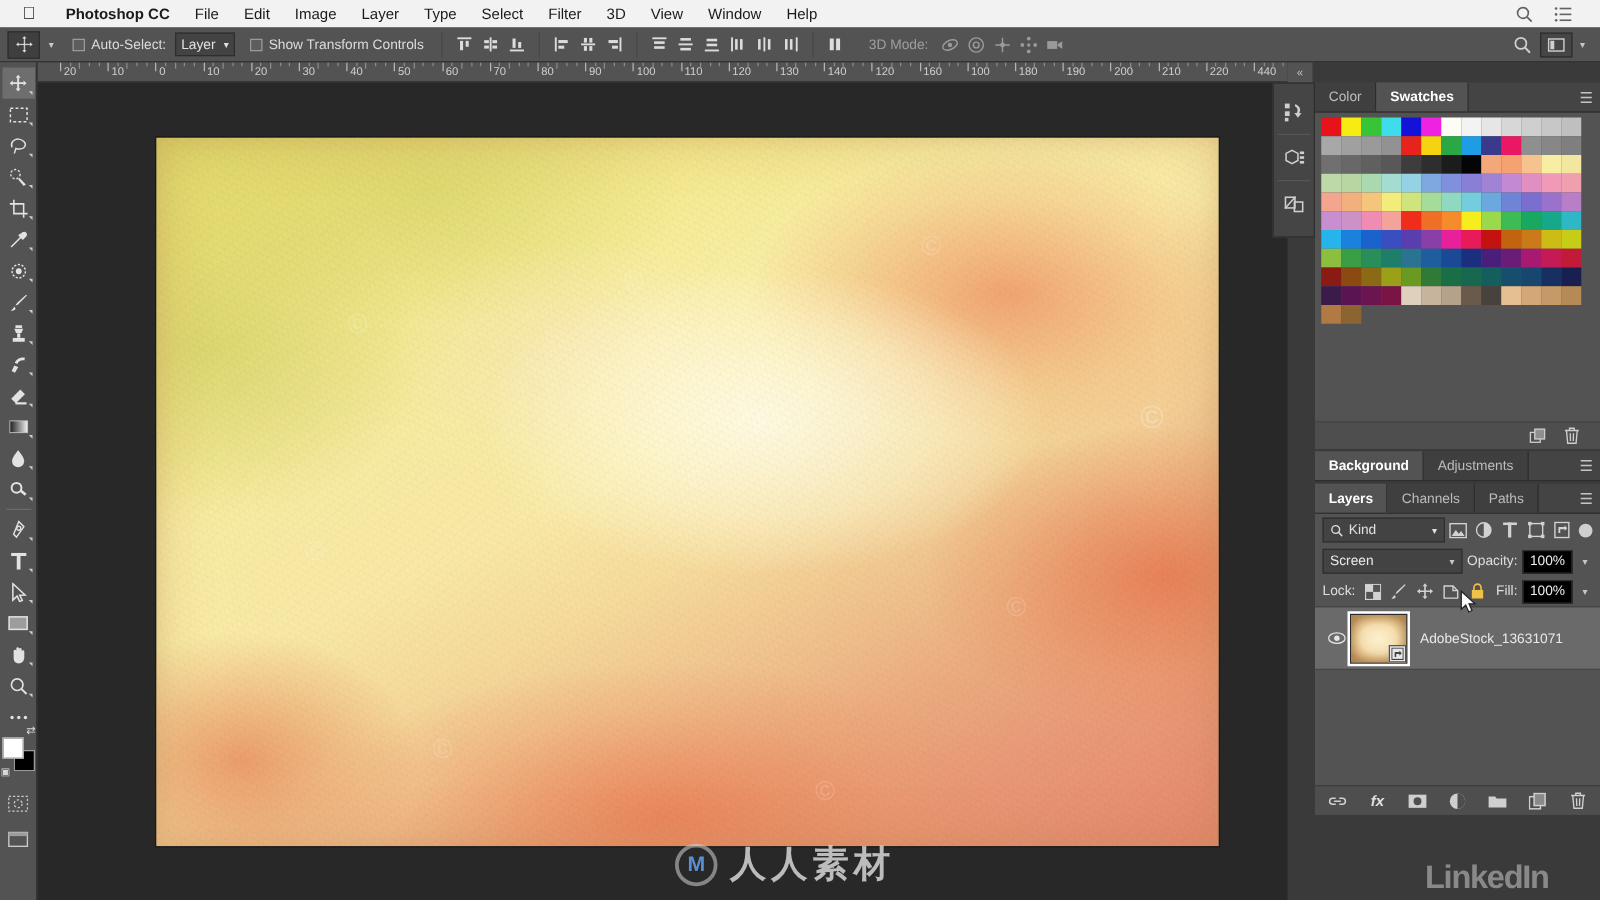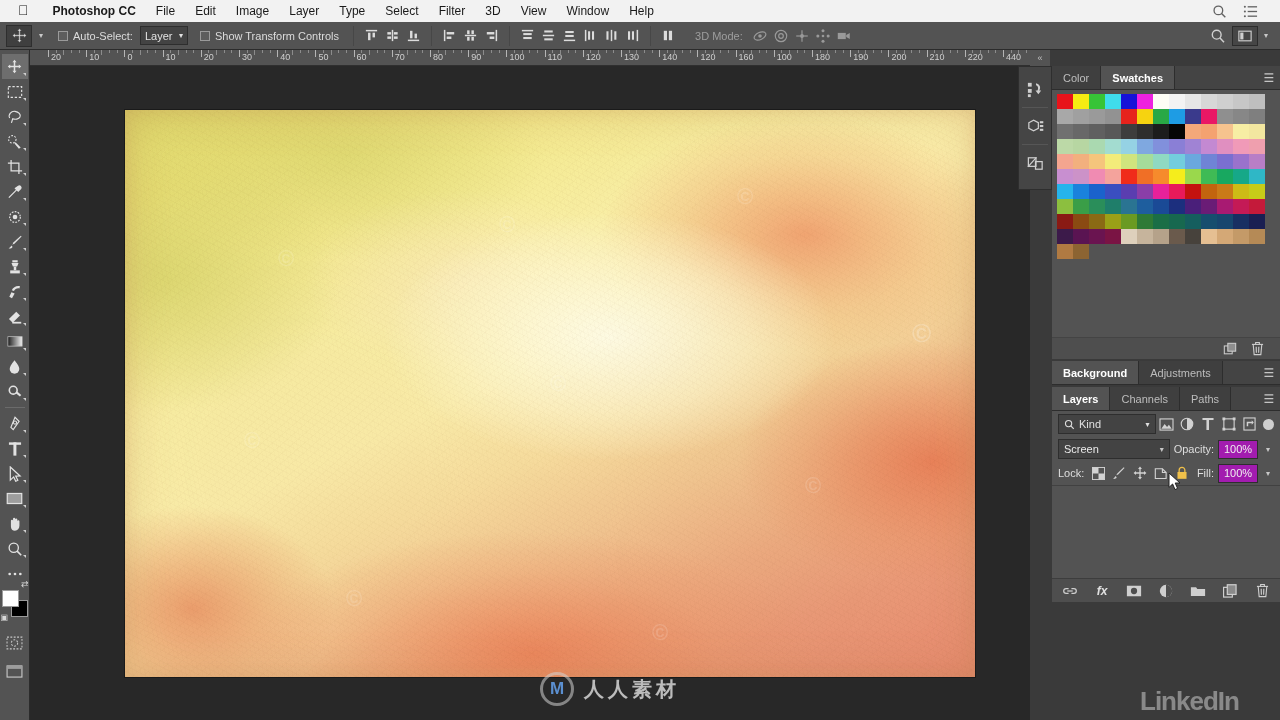--- a/index.html
+++ b/index.html
@@ -186,21 +186,21 @@
   .toggle-dot { width:11px; height:11px; border-radius:50%; background:#cfcfcf; margin-left:3px; }
 
   .blendrow { height:24px; display:flex; align-items:center; padding:0 6px; gap:4px; }
   .blendsel {
     flex:1; height:20px; background:#434343; border:1px solid #2e2e2e;
     display:flex; align-items:center; padding:0 5px; font-size:11px; color:#eaeaea;
   }
   .blendsel .c { margin-left:auto; font-size:8px; color:#c7c7c7; }
   .op-lab { font-size:11px; color:#dedede; }
   .op-val {
-    width:40px; height:19px; background:#a21caf; border:1px solid #2e2e2e;
+    width:40px; height:19px; background:#000000; border:1px solid #2e2e2e;
     display:flex; align-items:center; justify-content:center; font-size:11px; color:#eee;
   }
   .op-caret { font-size:8px; color:#c7c7c7; width:12px; text-align:center; }
 
   .lockrow { height:24px; display:flex; align-items:center; padding:0 6px; gap:7px; }
   .lock-lab { font-size:11px; color:#dedede; }
   .lock-ico { width:14px; height:14px; display:flex; align-items:center; justify-content:center; }
 
   .layerlist { border-top:1px solid #414141; }
   .layerrow {
@@ -263,21 +263,21 @@
     position:absolute; left:540px; top:672px; z-index:45;
     display:flex; align-items:center; gap:10px; pointer-events:none;
   }
   .wm-logo {
     width:34px; height:34px; border-radius:50%;
     border:3px solid rgba(210,210,210,0.55);
     display:flex; align-items:center; justify-content:center;
     font-size:17px; font-weight:bold; color:#5b8fd0;
   }
   .wm-cn {
-    font-size:20px; font-weight:bold; letter-spacing:4px;
+    font-size:29px; font-weight:bold; letter-spacing:4px;
     color:rgba(225,225,225,0.80);
     font-family:"DejaVu Sans", sans-serif;
   }
   .wm-linkedin {
     position:absolute; left:1140px; top:686px; z-index:46;
     font-size:26px; font-weight:bold; color:rgba(235,235,235,0.45);
     letter-spacing:-1px; pointer-events:none;
   }
   .wm-canvas-c {
     position:absolute; font-size:26px; color:rgba(255,255,255,0.22);
@@ -1181,20 +1181,38 @@
         </div>
         <div style="margin-left:auto;display:flex;align-items:center;gap:4px">
           <div class="op-lab">Fill:</div>
           <div class="op-val">100%</div>
           <div class="op-caret">▾</div>
         </div>
       </div>
 
       <div class="layerlist">
 
+        <div class="layerrow selected">
+          <div class="eye">
+            <svg width="15" height="11" viewBox="0 0 16 12">
+                <ellipse cx="8" cy="6" rx="7.2" ry="4.6" fill="none" stroke="#e4e4e4" stroke-width="1.1"></ellipse>
+                <circle cx="8" cy="6" r="2.4" fill="#e4e4e4"></circle>
+              </svg>
+          </div>
+          <div class="thumb sel-ring">
+            <div class="thumb-paper"></div>
+            <div class="so-badge">
+              <svg width="10" height="10" viewBox="0 0 11 11">
+                  <rect x="0.5" y="0.5" width="10" height="10" fill="none" stroke="#444" stroke-width="1"></rect>
+                  <path d="M3 4 L7.2 4 L7.2 2.6 L9.2 5 L7.2 7.2 L7.2 5.8 L4.4 5.8 L4.4 8.4 L3 8.4 Z" fill="#444"></path>
+                </svg>
+            </div>
+          </div>
+          <div class="layername">AdobeStock_13631071</div>
+        </div>
 
 
         <div class="layer-empty" style="height:92px"></div>
       </div>
 
       <div class="layer-foot">
         <div class="lf-ico">
           <svg width="16" height="10" viewBox="0 0 17 10">
               <g fill="none" stroke="#cfcfcf" stroke-width="1.3">
                 <path d="M7 2.4 L4.4 2.4 A2.6 2.6 0 0 0 4.4 7.6 L7 7.6"></path>

